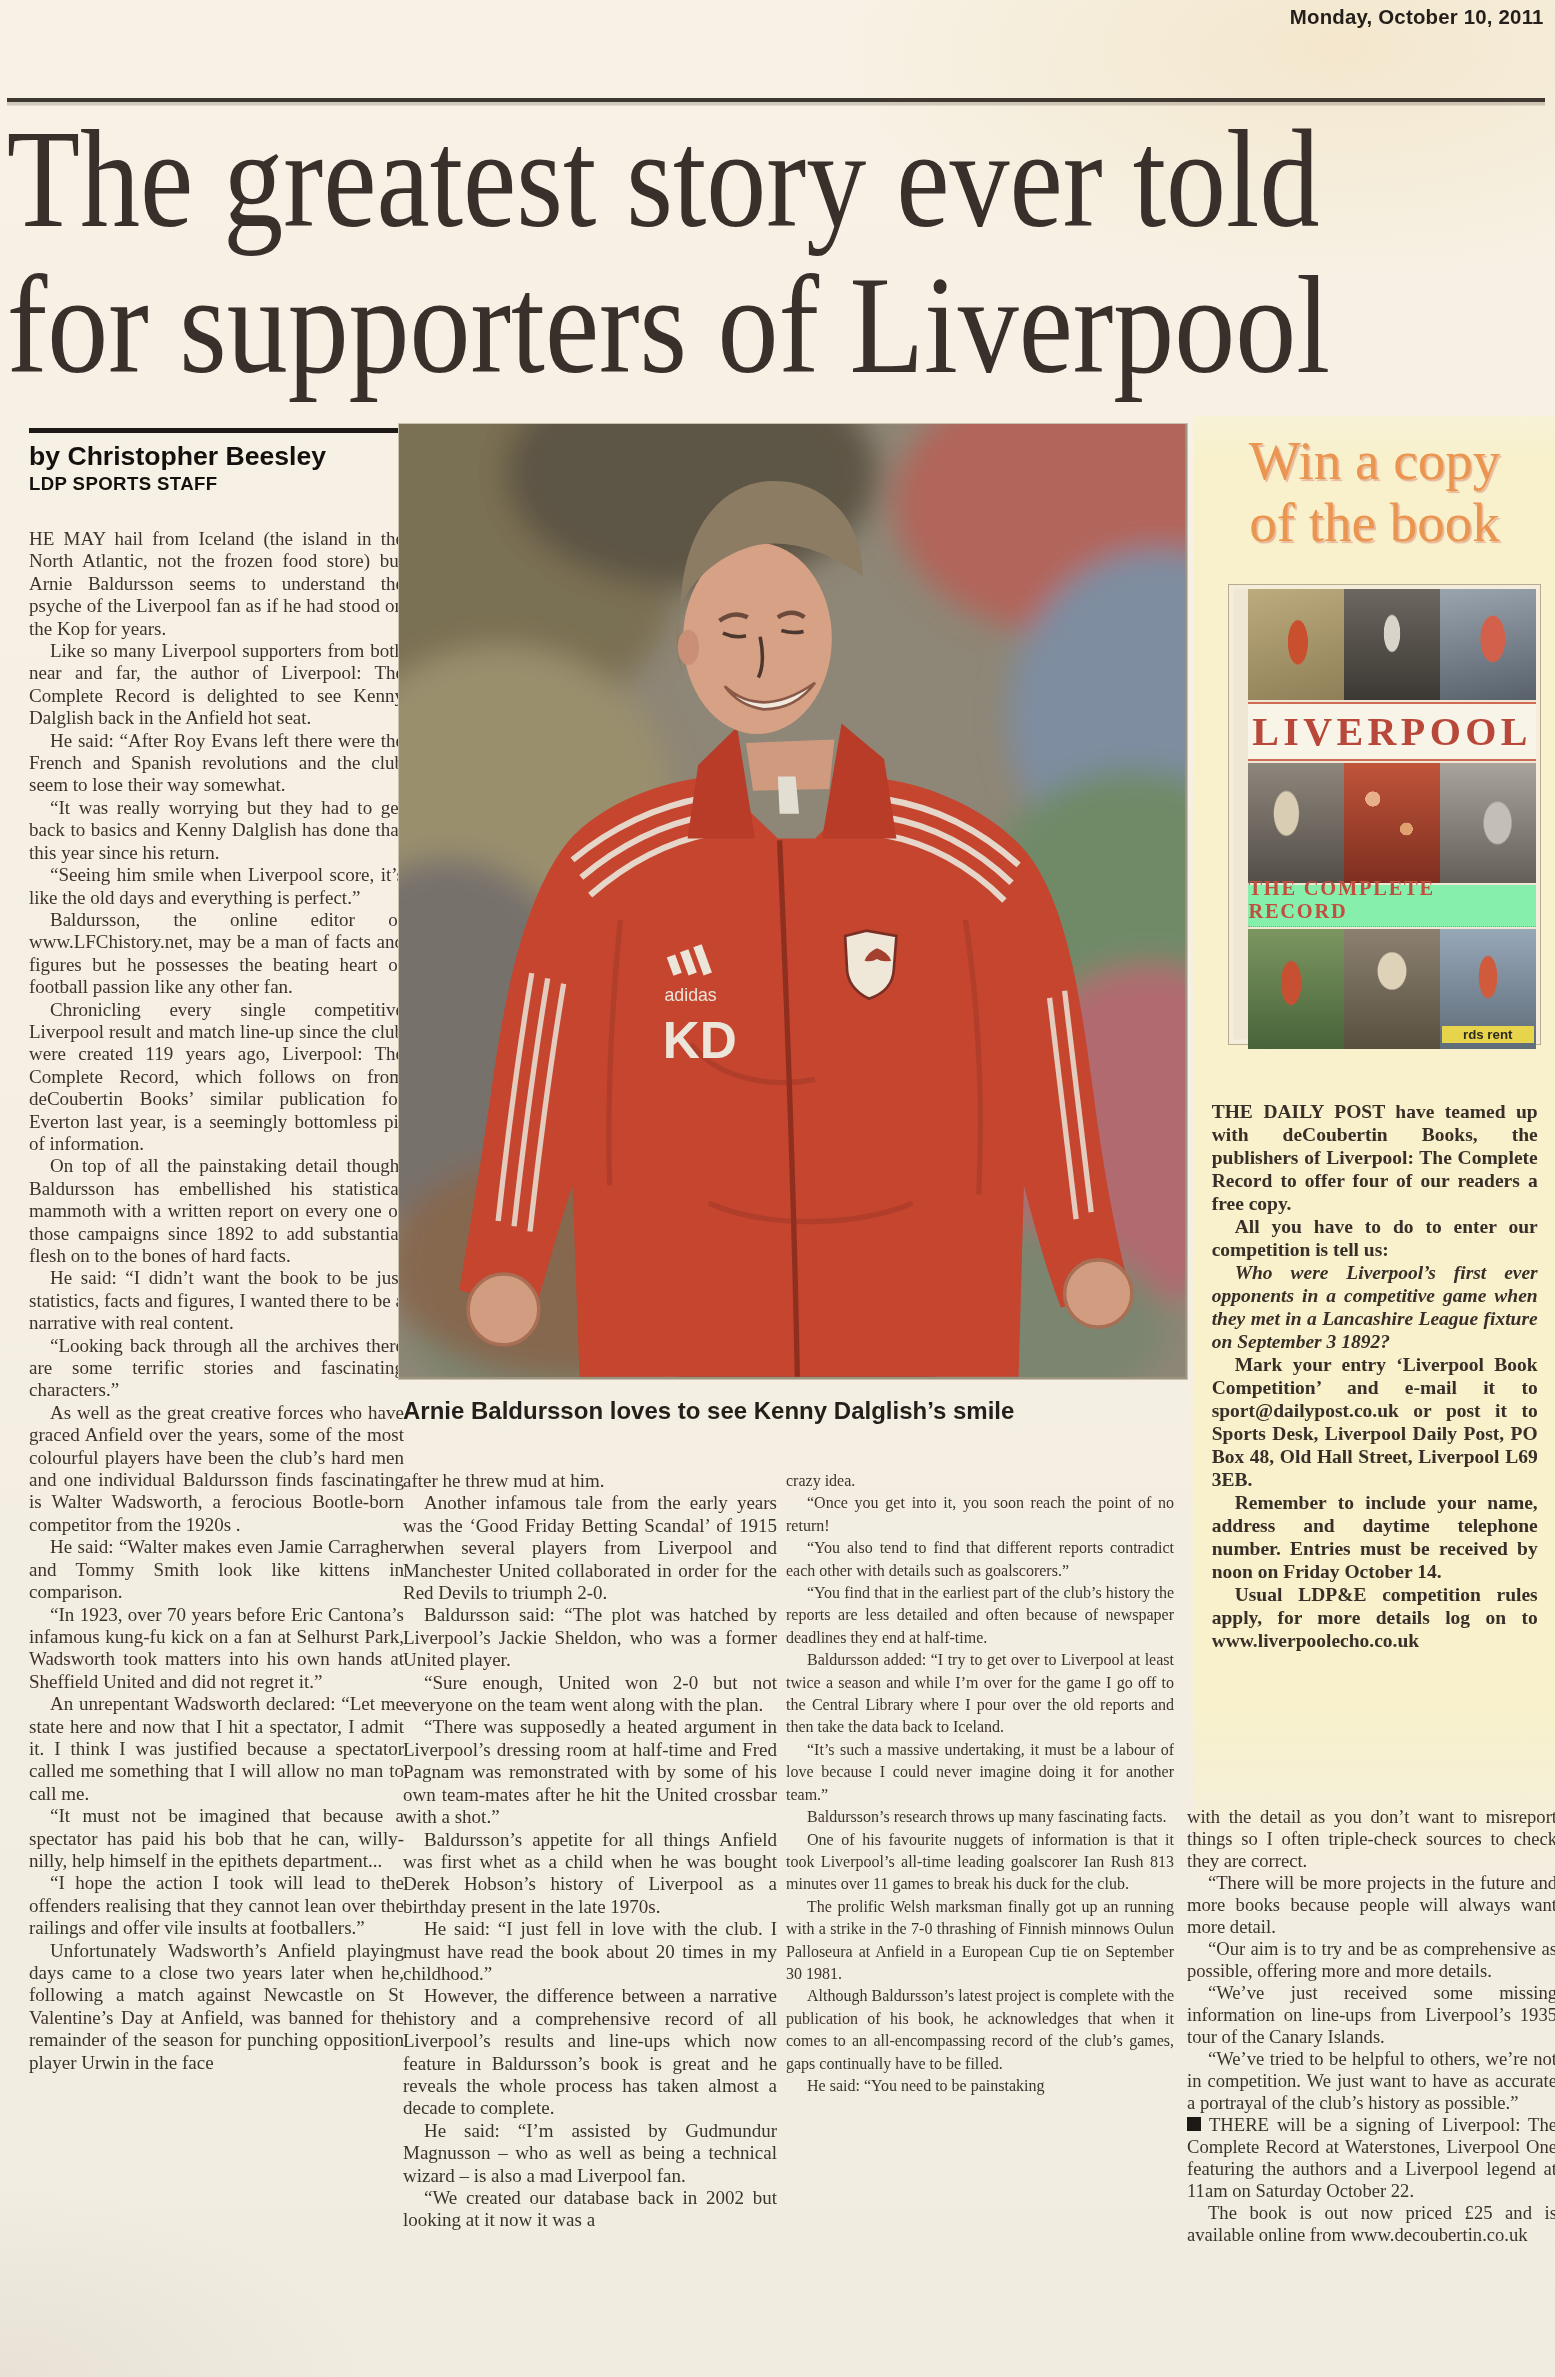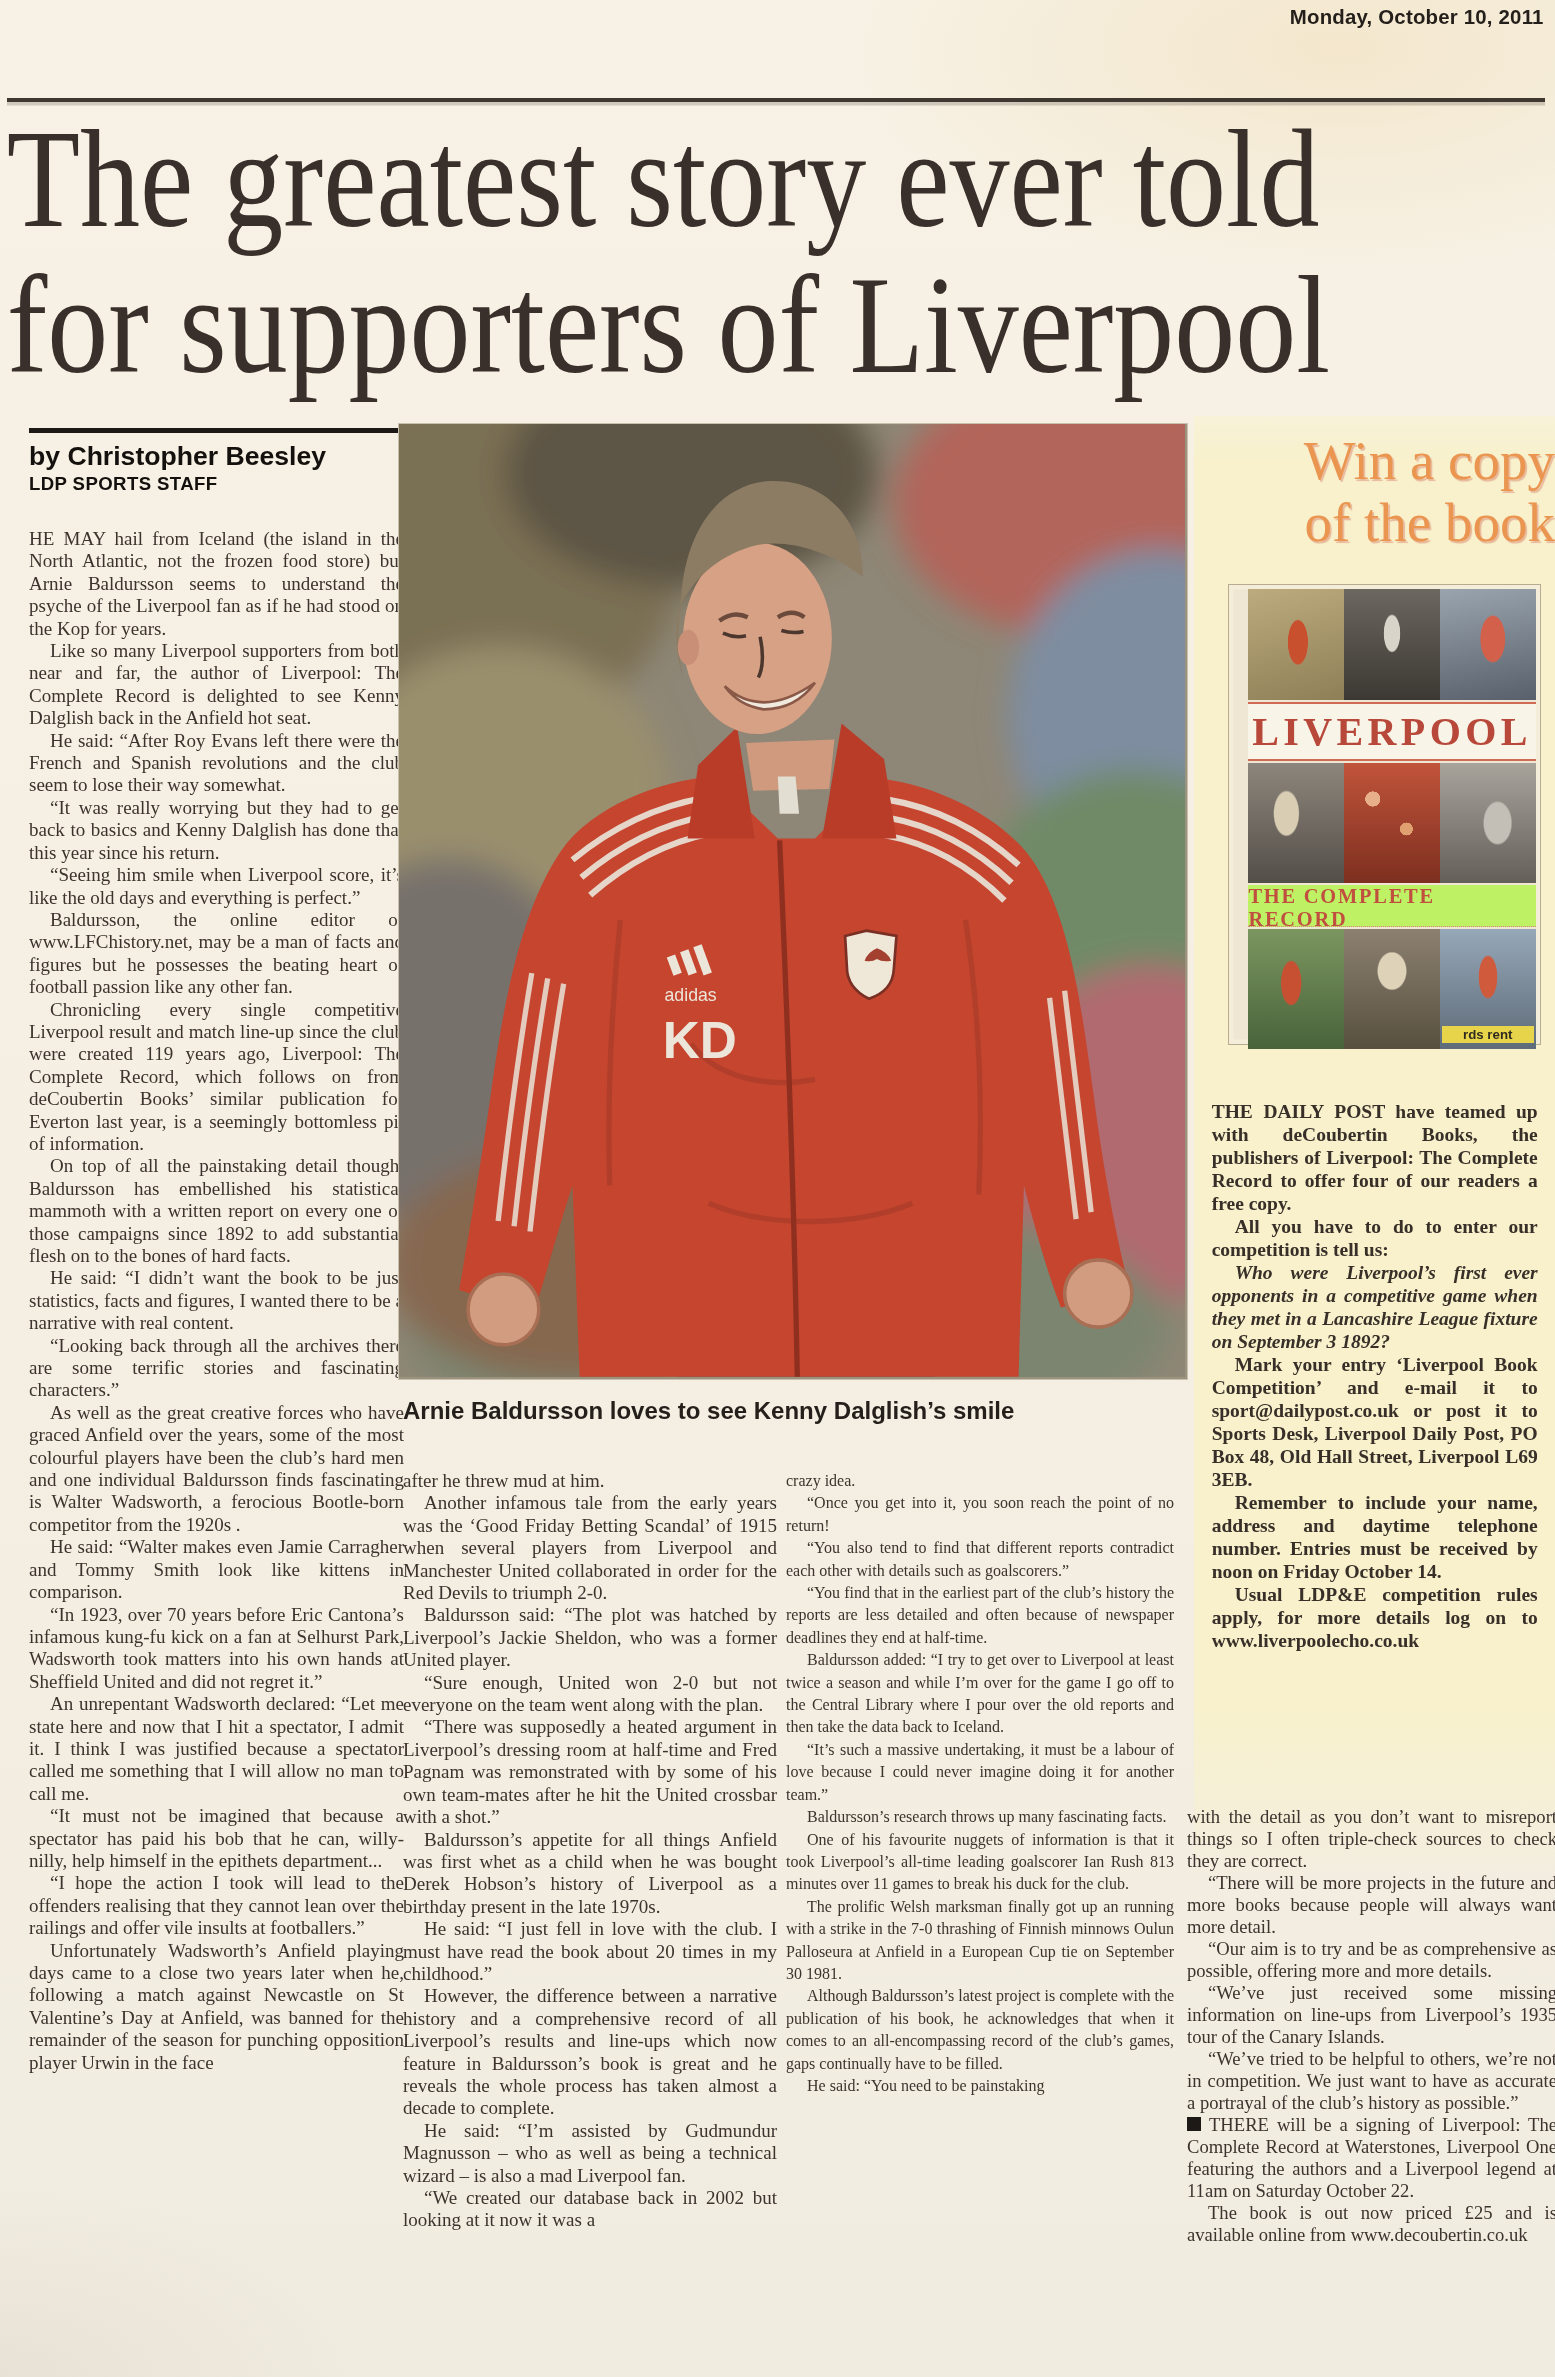--- a/index.html
+++ b/index.html
@@ -50,41 +50,41 @@
   .caption {
     position:absolute; left:403px; top:1397px; width:779px;
     font:bold 24px/28px "Liberation Sans", sans-serif; color:#241f1b;
   }
 
   .sidebar {
     position:absolute; left:1194px; top:416px; width:361px; height:1470px;
     background:linear-gradient(180deg, rgba(249,242,207,.55) 0%, #f8f1cc 3%, #f8f1cc 88%, rgba(248,241,204,0) 100%);
   }
   .sidebar-title {
-    margin-top:14px; text-align:right;
+    margin-top:14px; text-align:center;
     font-size:55px; line-height:62px; color:#ea9550;
     text-shadow:1.8px 1.8px 0.9px rgba(213,118,95,.45);
   }
   .book {
     position:absolute; left:34px; top:168px; width:296px; height:459px;
     background:#efe7d3; border:1.8px solid #b9ab90; box-shadow:0 0 0 4.4px #f4edd9 inset;padding-left:15px;
   }
   .brow { display:flex; gap:0; padding:0 4.4px;justify-content:flex-end; }
   .brow .tile { flex:1; }
   .r1 { height:111px; margin-top:4.4px; }
   .r2 { height:120px; }
   .r3 { height:120px; margin-bottom:4.4px; }
   .band1 {
     height:55px; margin:1.8px 4.4px; background:#f8f4e7; display:flex; align-items:center; justify-content:center;
     border-top:2.7px solid #cf6a55; border-bottom:2.7px solid #cf6a55;
   }
   .band1 span { font-weight:bold; font-size:40px; letter-spacing:4.4px; color:#b8483a; }
   .band2 {
-    height:41px; margin:1.8px 4.4px; background:#bef264; display:flex; flex-direction:column;
-    align-items:center; justify-content:flex-start; border-bottom:1.8px dotted #cf8a75;
+    height:41px; margin:1.8px 4.4px; background:#86efac; display:flex; flex-direction:column;
+    align-items:center; justify-content:flex-end; border-bottom:1.8px dotted #cf8a75;
   }
   .band2 .b2t { font-weight:bold; font-size:20.4px; letter-spacing:1.8px; color:#c04f3f; }
   .band2 .b2s { width:62%; height:4.4px; margin-top:2.7px; background:repeating-linear-gradient(90deg,#cf9a85 0 12.4px, transparent 12.4px 17.7px); }
   .t1 { background:radial-gradient(23px 51px at 52% 48%, #c9502e 0 42%, transparent 45%), linear-gradient(165deg,#bcab7d,#8f7f57); }
   .t2 { background:radial-gradient(19.5px 44px at 50% 40%, #d8d4ca 0 40%, transparent 44%), linear-gradient(#6c675f,#3c3833); }
   .t3 { background:radial-gradient(26.6px 50px at 55% 45%, #d2604a 0 45%, transparent 48%), linear-gradient(170deg,#9aa4ae,#58616b); }
   .t4 { background:radial-gradient(30px 53px at 40% 42%, #d9cdb4 0 40%, transparent 44%), linear-gradient(#8d867c,#534e48); }
   .t5 { background:radial-gradient(12.4px 12.4px at 30% 30%, #e8b08a 0 60%, transparent 62%), radial-gradient(10.6px 10.6px at 65% 55%, #e0a070 0 60%, transparent 62%), linear-gradient(#c0543a,#7e2f20); }
   .t6 { background:radial-gradient(35px 53px at 60% 50%, #c4bfb6 0 38%, transparent 42%), linear-gradient(#a8a39b,#645f58); }
   .t7 { background:radial-gradient(23px 50px at 45% 45%, #c85032 0 42%, transparent 46%), linear-gradient(#7c9660,#48633a); }

